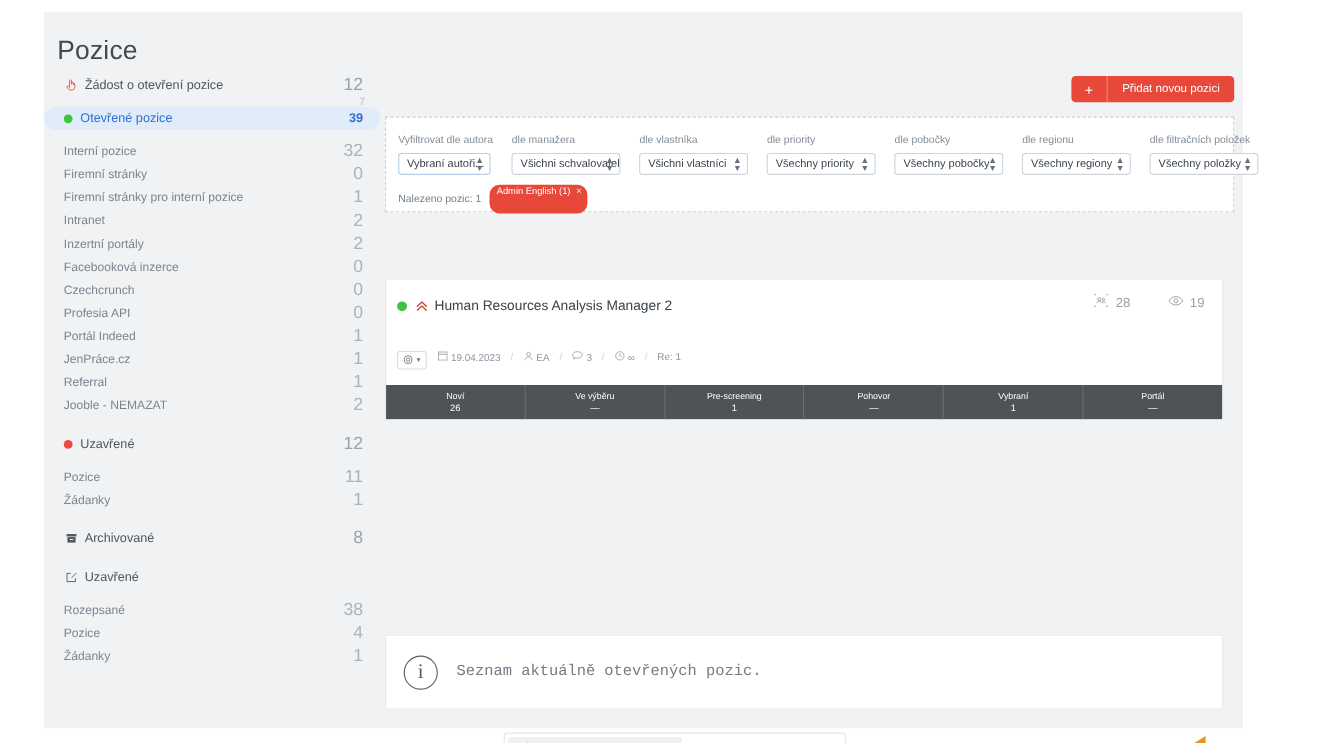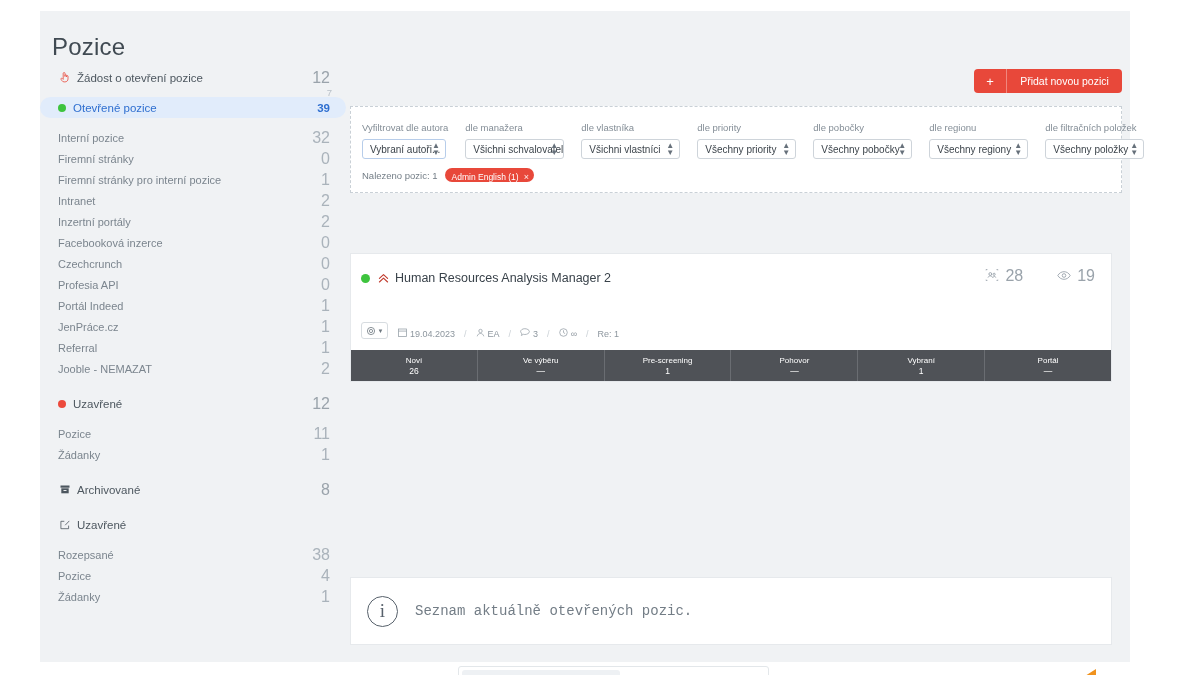--- a/index.html
+++ b/index.html
@@ -149,24 +149,24 @@
     display: flex; flex-direction: column; align-items: center;
   }
   .found-row {
     position: absolute;
     left: 11px; top: 61px;
     display: flex; align-items: center;
     font-size: 9.5px; color: #6f7token;
   }
   .found-row .ftxt { font-size: 9.5px; color: #737d86; margin-right: 7px; }
   .chip {
-    display: inline-flex; align-items: flex-end;
+    display: inline-flex; align-items: flex-start;
     background: #e8483a; color: #fff;
     border-radius: 9px;
-    height: 14px; padding: 0 5px 0 7px;
+    height: 26px; padding: 0 5px 0 7px;
     font-size: 8.5px;
   }
   .chip .x { margin-left: 5px; font-size: 9px; opacity: .9; }
 
   
   .pos-card {
     position: absolute;
     left: 0px; top: 194px;
     width: 762px;
     background: #fff;
@@ -180,24 +180,24 @@
   .pos-title-wrap { display: flex; align-items: center; }
   .pos-title-wrap .bullet { width: 9px; height: 9px; border-radius: 50%; background: #3ec43e; margin-right: 8px; }
   .prio-icon { margin-right: 6px; display: inline-flex; }
   .pos-title { font-size: 12.5px; color: #39424a; }
 
   .counters {
     position: absolute; right: 16px; top: 13px;
     display: flex; align-items: center; gap: 34px;
     color: #9aa3ab;
   }
-  .counter { display: flex; gap: 6px; font-size: 16px; }
+  .counter { display: flex; align-items: center; gap: 6px; font-size: 12px; }
 
   .meta-row {
-    display: flex; align-items: flex-end;
+    display: flex; align-items: flex-start;
     padding: 0 10px 0 10px;
     height: 20px;
     margin-top: 9px;
   }
   .gear-btn {
     width: 27px; height: 17px;
     border: 1px solid #d7dce0; border-radius: 3px;
     display: flex; align-items: center; justify-content: center;
     gap: 2px; margin-right: 10px;
     background: #fff; cursor: pointer;

